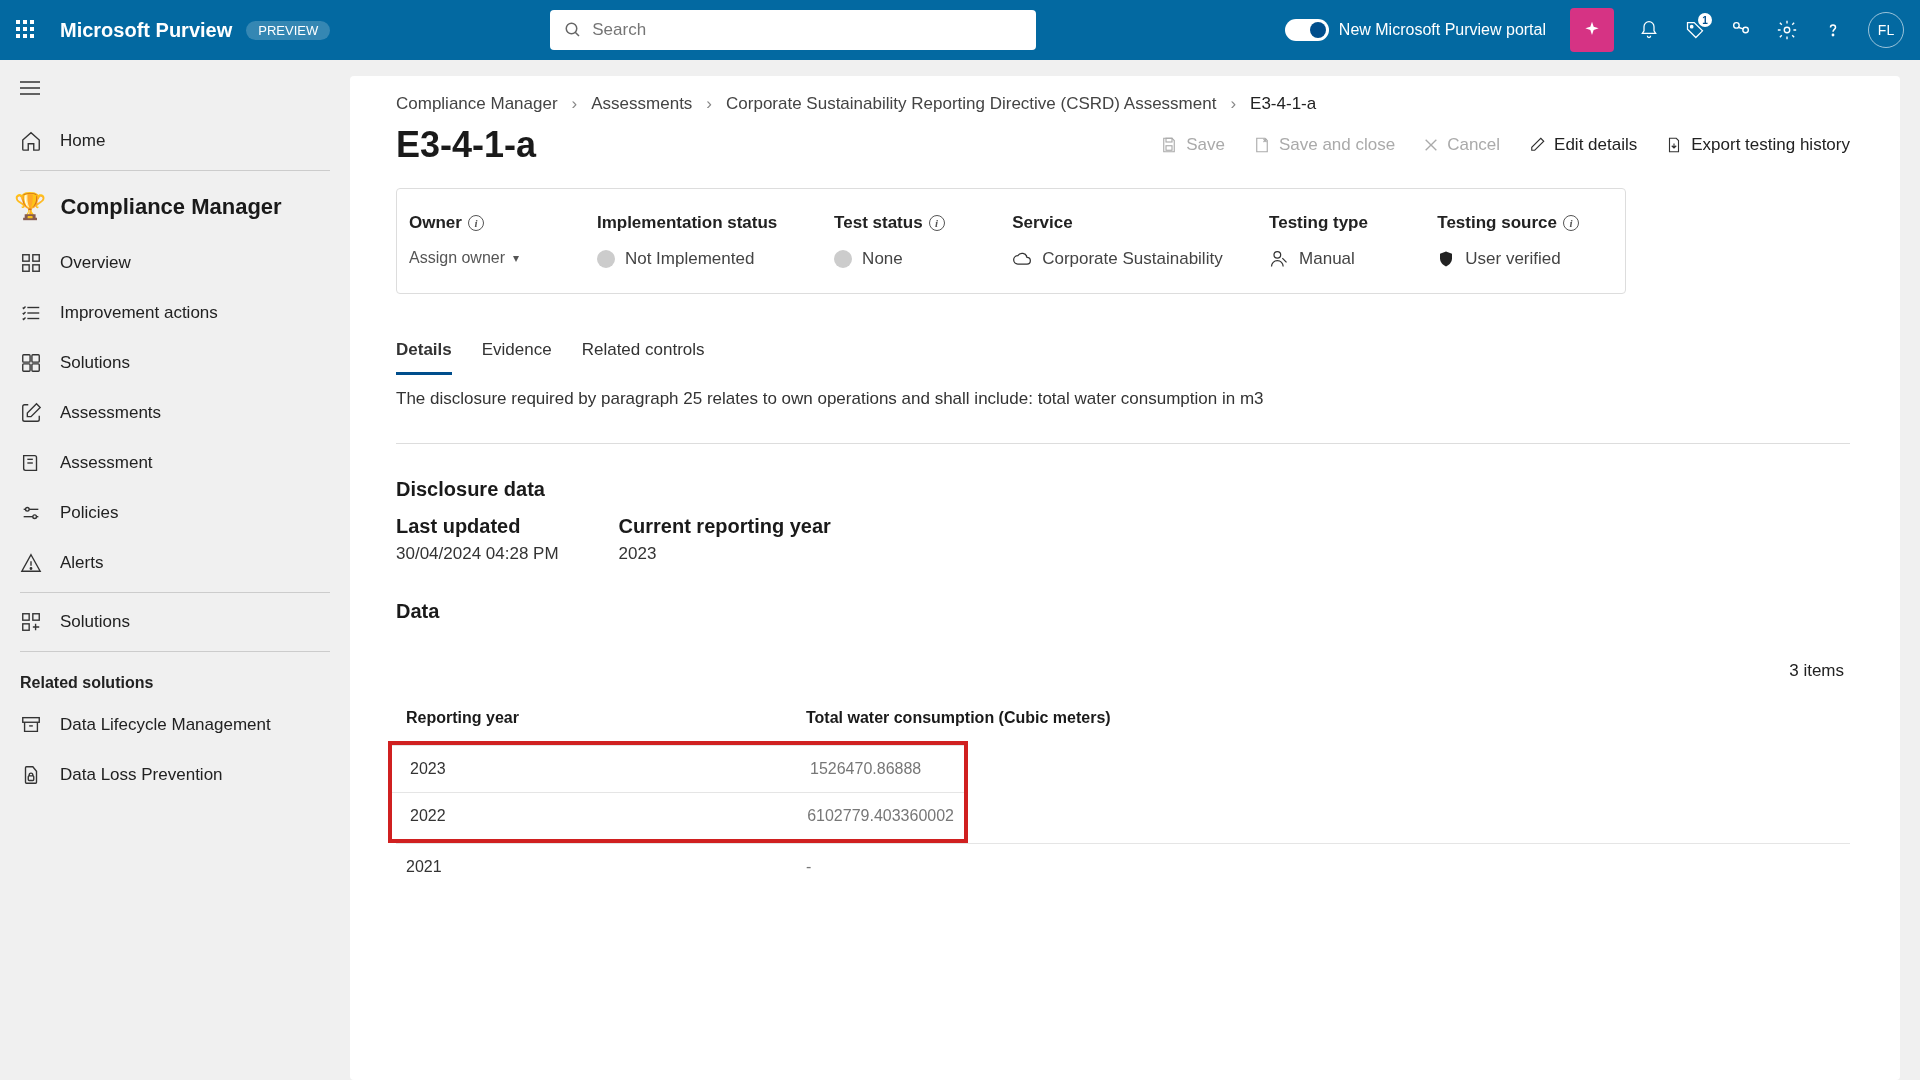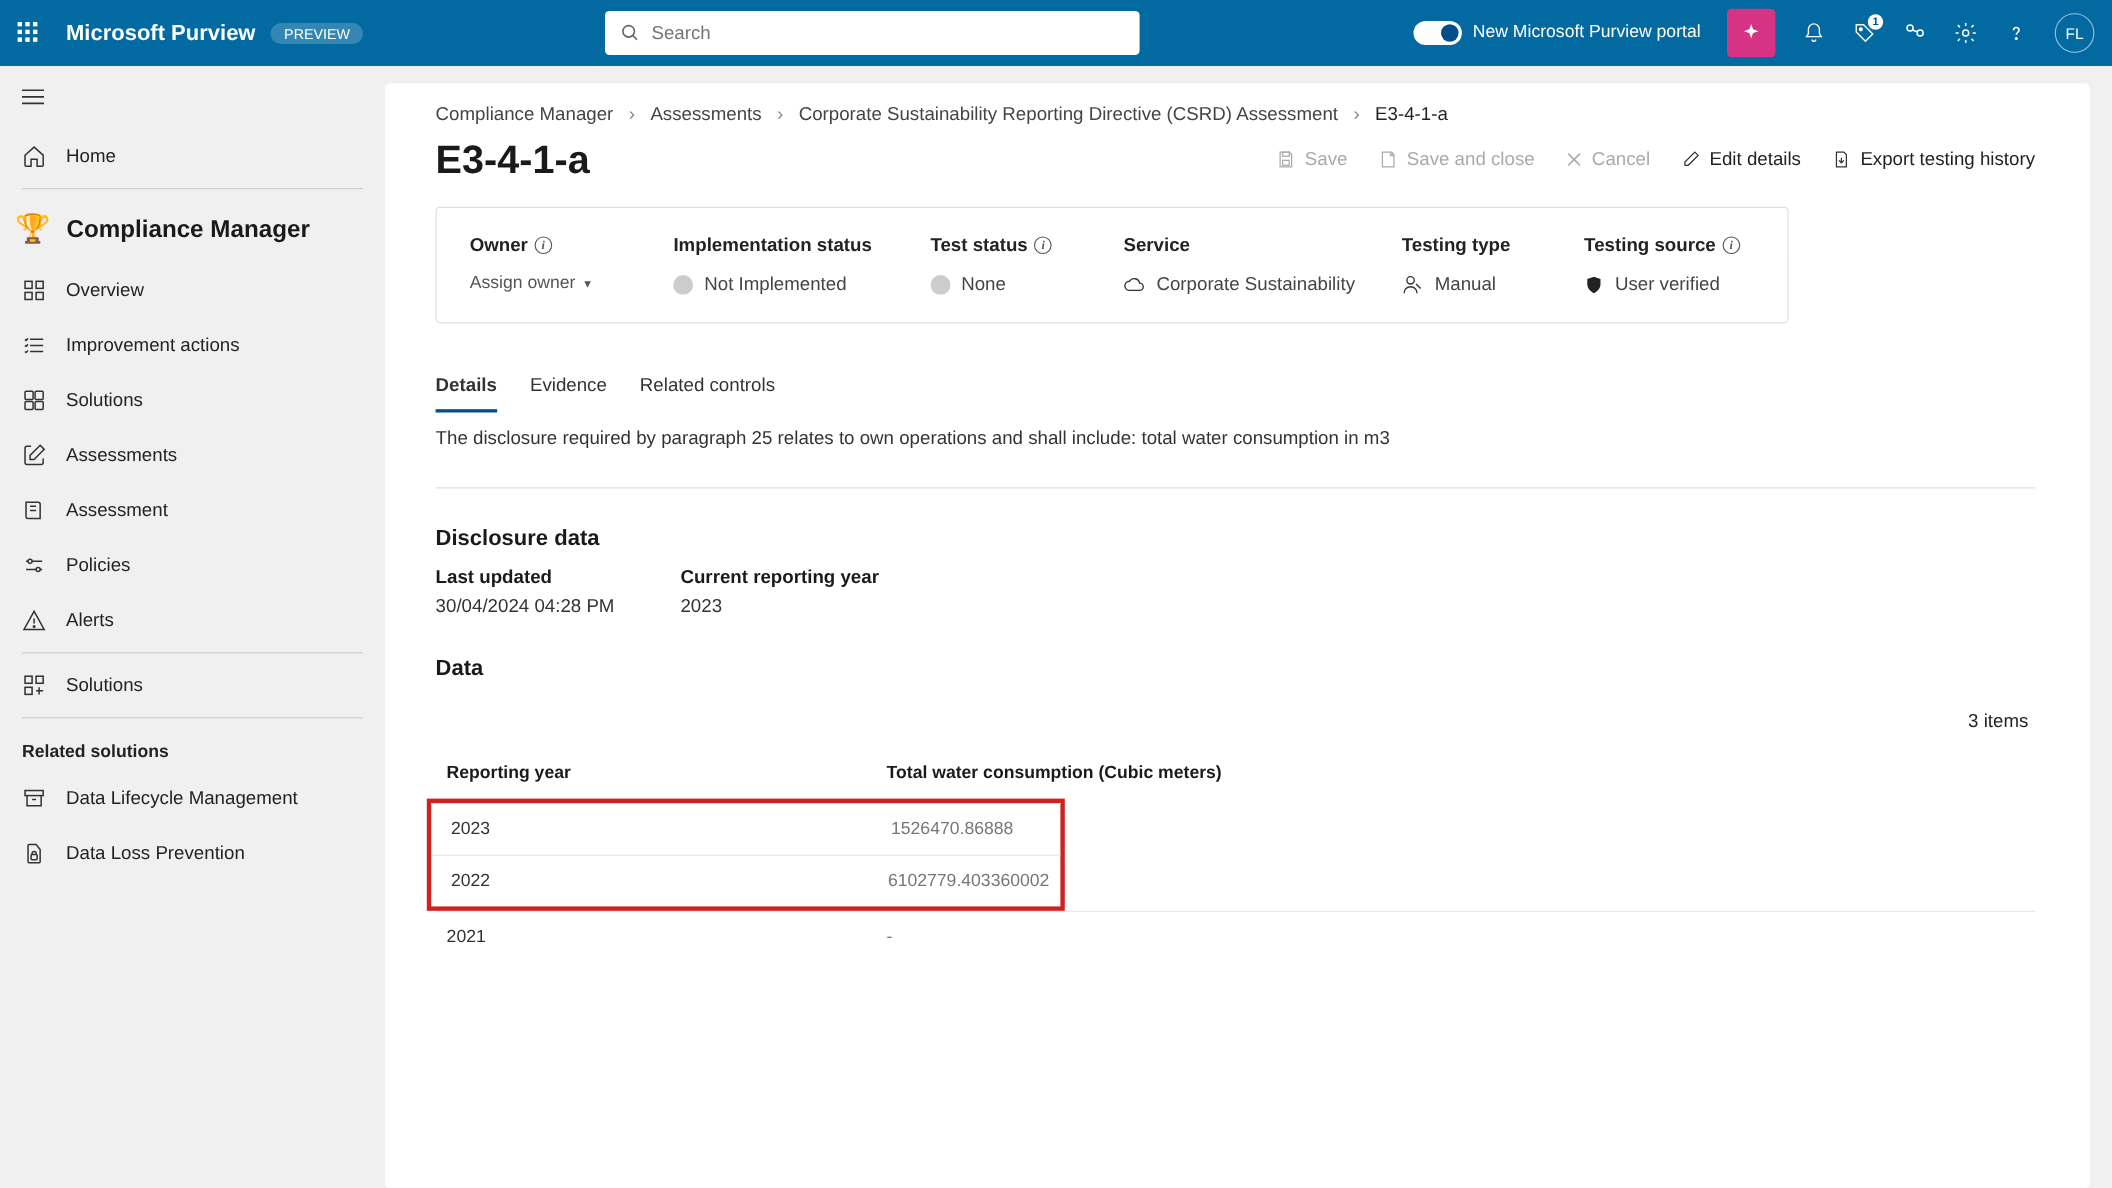--- a/index.html
+++ b/index.html
@@ -59,24 +59,24 @@
 .tabs { display:flex; gap: 30px; margin-top: 38px; border-bottom:0; }
 .tab { font-size:17px; padding: 8px 0 12px; cursor:pointer; color:#333; }
 .tab.active { font-weight:600; border-bottom:3px solid #004e8c; }
 
 .section-h { font-size:20px; font-weight:700; margin-top: 30px; color:#1a1a1a;}
 .section-p { font-size:17px; color:#333; margin-top:14px; }
 .hr { height:1px; background:#ddd; margin: 34px 0; }
 
 .kvrow { display:flex; gap: 60px; margin-top:14px;}
 .kvcol { display:flex; flex-direction:column; gap:6px; }
-.kvlabel { font-weight:600; font-size:17px; color:#1a1a1a;}
+.kvlabel { font-weight:600; font-size:20px; color:#1a1a1a;}
 .kvval { font-size:17px; color:#333; }
 
-.items-count { text-align:right; font-size:17px; color:#222; margin-top: 26px; margin-right: 6px;}
+.items-count { text-align:right; font-size:17px; color:#222; margin-top: 38px; margin-right: 6px;}
 
 .datatable { width:100%; margin-top: 14px; }
 .datatable .thead { display:flex; padding: 14px 10px; font-weight:600; font-size:16px; color:#1a1a1a; border-bottom:0; }
 .datatable .trow { display:flex; padding: 14px 10px; font-size:16px; color:#333; border-top:1px solid #e5e5e5;}
 .datatable .c1 { width: 400px; }
 .datatable .c2 { flex:1; }
 .trow .c2 { color:#777; }
 .highlight-box { border:4px solid #d02020; position:relative; }
 
 .info-icon { width:16px; height:16px; border:1.2px solid #555; border-radius:50%; display:inline-flex; align-items:center; justify-content:center; font-size:11px; color:#555; font-style:italic; font-family:serif;}
@@ -314,21 +314,21 @@
           <div class="action">
             <svg width="18" height="18" viewBox="0 0 24 24" fill="none" stroke="#333" stroke-width="1.5">
                 <path d="M6 3h9l3 3v15H6V3z"></path>
                 <path d="M12 10v6M9 13l3 3 3-3"></path>
               </svg>
             <span>Export testing history</span>
           </div>
         </div>
       </div>
 
-      <div class="infocard" style="width:1230px;">
+      <div class="infocard" style="width:1230px;padding-left:12px;">
         <div class="infocol" style="width:150px;">
           <div class="infolabel">
               <span>Owner</span>
               <span class="info-icon">i</span>
             </div>
           <div class="assign">
               <span>Assign owner</span>
               <span class="chev">▾</span>
             </div>
         </div>

